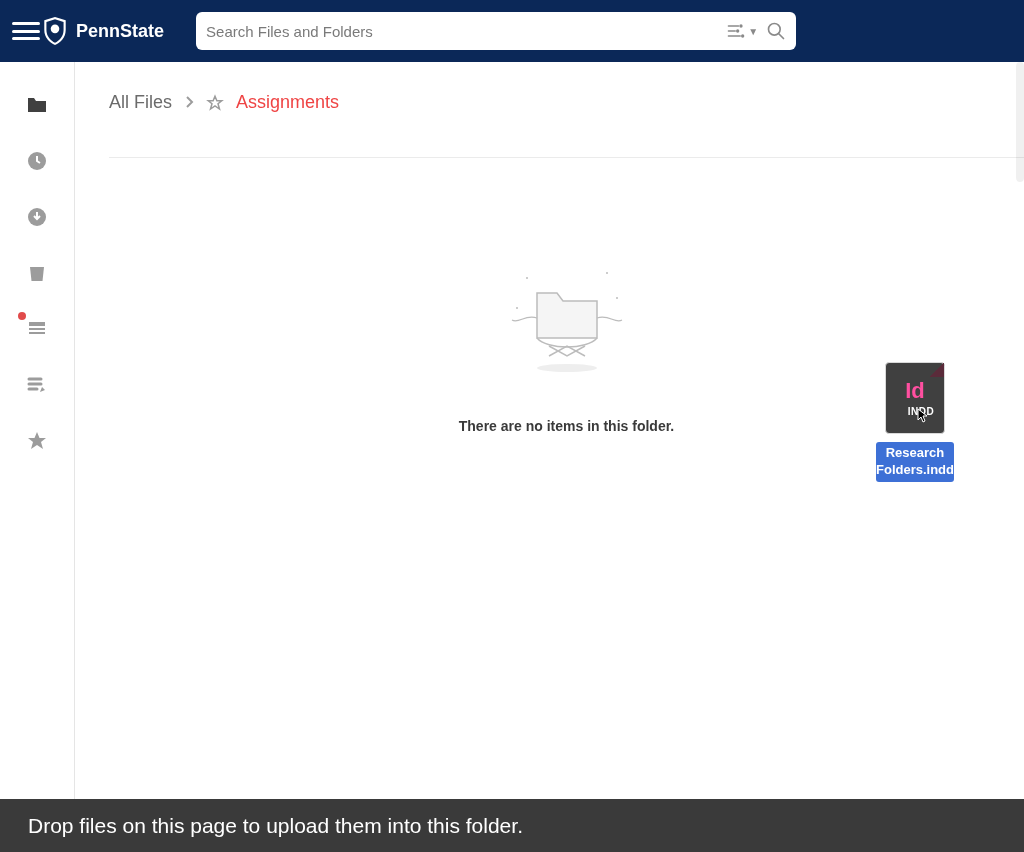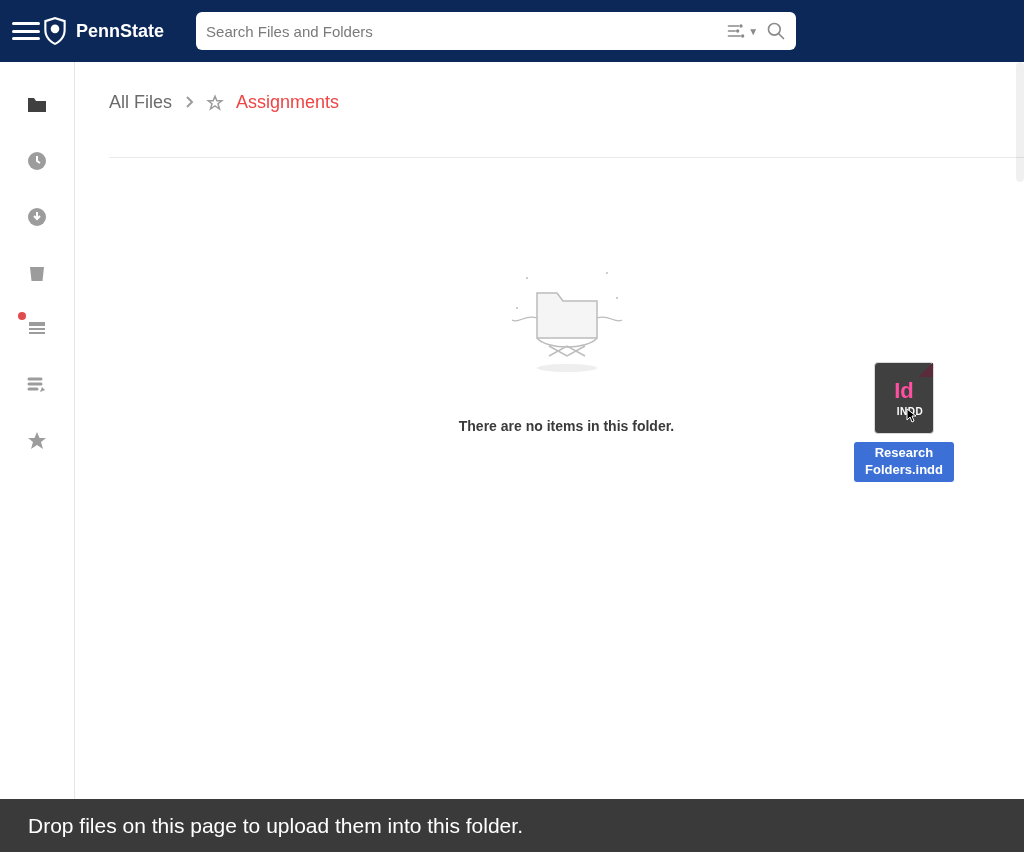--- a/index.html
+++ b/index.html
@@ -39,21 +39,21 @@
   .footer { position: absolute; bottom: 0; left: 0; right: 0; height: 53px; background: #3a3a3a; color: #fff; display: flex; align-items: center; padding: 0 28px; font-size: 21px; }
   .right-edge-scroll { position:absolute; top:62px; right:0; width:8px; height: 120px; background: rgba(0,0,0,0.06); border-radius: 4px;}
   
   .drag-file { position: absolute; right: 70px; top: 300px; display: flex; flex-direction: column; align-items: center; gap: 8px; }
   .drag-icon { width: 60px; height: 72px; background: #404040; border: 1px solid #d9d9d9; border-radius: 4px; position: relative; display:flex; flex-direction:column; align-items:center; justify-content:center; gap:4px;}
   .drag-icon .corner { position: absolute; top:0; right:0; width:14px; height:14px; background: linear-gradient(135deg, transparent 49%, #5a2b3a 50%);}
   .drag-icon .big { color:#ff4fa0; font-weight:700; font-size:22px; line-height:1; font-family: Arial;}
   .drag-icon .small { color:#fff; font-size:10px; letter-spacing:0.5px; font-weight:600;margin-left:12px;}
   .drag-cursor { position:absolute; bottom:6px; right:14px; color:#fff; font-size:14px; pointer-events:none;}
   .drag-cursor svg { width:14px; height:16px; fill:#000; stroke:#fff; stroke-width:1;}
-  .drag-label { background: #3d70d6; color: #fff; font-size: 13px; font-weight: 600; padding: 3px 11px; border-radius: 3px; text-align:center; line-height:1.3;}
+  .drag-label { background: #3d70d6; color: #fff; font-size: 13px; font-weight: 600; padding: 3px 0; border-radius: 3px; text-align:center; line-height:1.3;}
 </style>
 </head>
 <body>
 
 <div class="topbar">
   <div class="hamburger">
     <span></span>
       <span></span>
       <span></span>
   </div>

